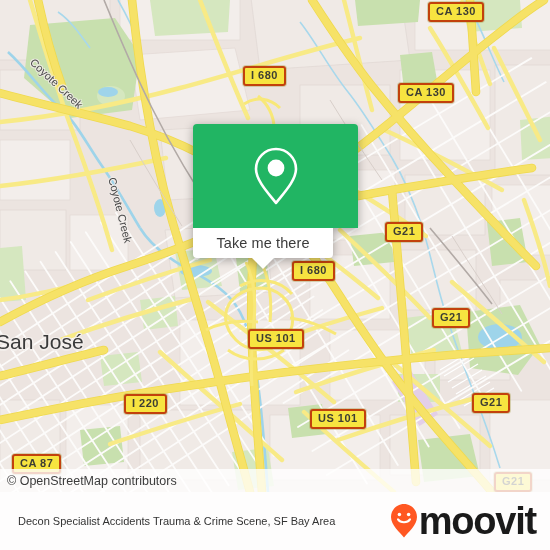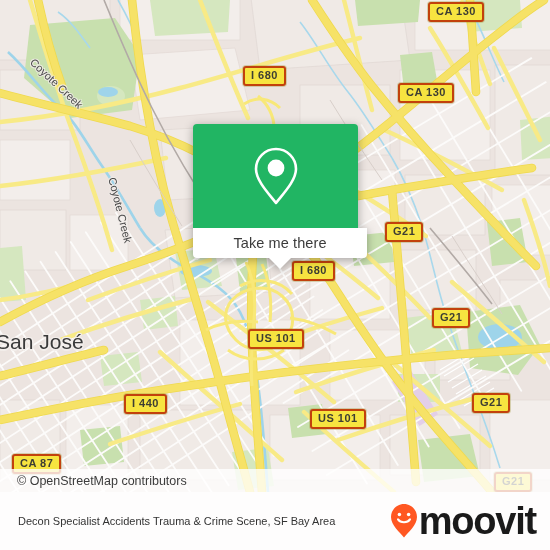--- a/index.html
+++ b/index.html
@@ -58,21 +58,21 @@
   .card{
     position:absolute;left:193px;top:124px;width:165px;
     filter:drop-shadow(0 2px 5px rgba(0,0,0,.32));
   }
   .card-top{
     background:#21b563;height:104px;width:165px;
     border-radius:4px 4px 0 0;
     display:flex;align-items:center;justify-content:center;
   }
   .card-bottom{
-    background:#ffffff;height:30px;width:174px;
+    background:#ffffff;height:30px;width:140px;
     border-radius:0 0 4px 4px;
     display:flex;align-items:center;justify-content:center;
     position:relative;
   }
   .card-bottom-label{
     color:#3b3b3b;font-size:14.5px;font-family:"Liberation Sans",sans-serif;
     letter-spacing:.1px;
   }
   .card-tail{
     position:absolute;left:50%;top:30px;margin-left:-11px;
@@ -82,21 +82,21 @@
     border-top:11px solid #ffffff;
   }
 
   
   .attrib{
     position:absolute;left:0;top:469px;width:550px;height:23px;
     background:rgba(255,255,255,.78);
     display:flex;align-items:center;
   }
   .attrib span{
-    color:#3c3c3c;font-size:12.5px;padding-left:17px;
+    color:#3c3c3c;font-size:12.5px;padding-left:7px;
     font-family:"Liberation Sans",sans-serif;
   }
 
   
   .footer{
     position:absolute;left:0;top:492px;width:550px;height:58px;
     background:rgba(255,255,255,.93);
     display:flex;align-items:center;justify-content:space-between;
   }
   .footer-title{
@@ -311,21 +311,21 @@
     <div class="creek" style="left:36px;top:56px;transform:rotate(43deg);transform-origin:left top;">Coyote Creek</div>
     <div class="creek" style="left:118px;top:176px;transform:rotate(76deg);transform-origin:left top;">Coyote Creek</div>
 
     <div class="shield" style="left:428px;top:2px;">CA 130</div>
     <div class="shield" style="left:243px;top:66px;">I 680</div>
     <div class="shield" style="left:398px;top:83px;">CA 130</div>
     <div class="shield" style="left:385px;top:222px;">G21</div>
     <div class="shield" style="left:292px;top:261px;">I 680</div>
     <div class="shield" style="left:432px;top:308px;">G21</div>
     <div class="shield" style="left:248px;top:329px;">US 101</div>
-    <div class="shield" style="left:124px;top:394px;">I 440</div>
+    <div class="shield" style="left:124px;top:394px;">I 220</div>
     <div class="shield" style="left:310px;top:409px;">US 101</div>
     <div class="shield" style="left:472px;top:393px;">G21</div>
     <div class="shield" style="left:12px;top:454px;">CA 87</div>
     <div class="shield" style="left:494px;top:472px;">G21</div>
 
     <div class="card">
       <div class="card-top">
         <svg width="52" height="62" viewBox="0 0 52 62">
           <path d="M26 4 C15 4 6 13 6 24 C6 36 20 50 26 58 C32 50 46 36 46 24 C46 13 37 4 26 4 Z" fill="none" stroke="#ffffff" stroke-width="2.6" stroke-linejoin="round"></path>
           <circle cx="26" cy="23" r="8.4" fill="#ffffff"></circle>

